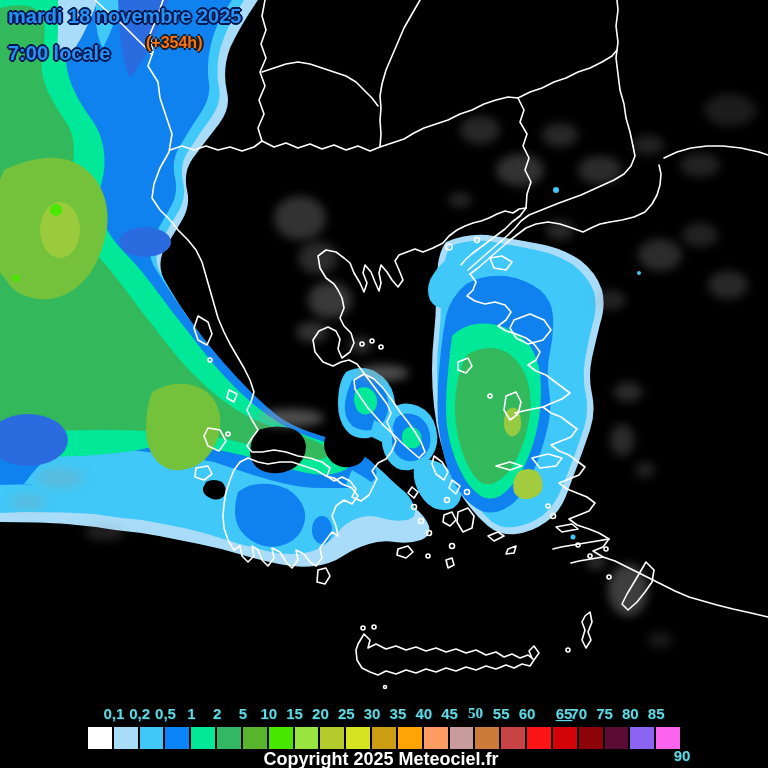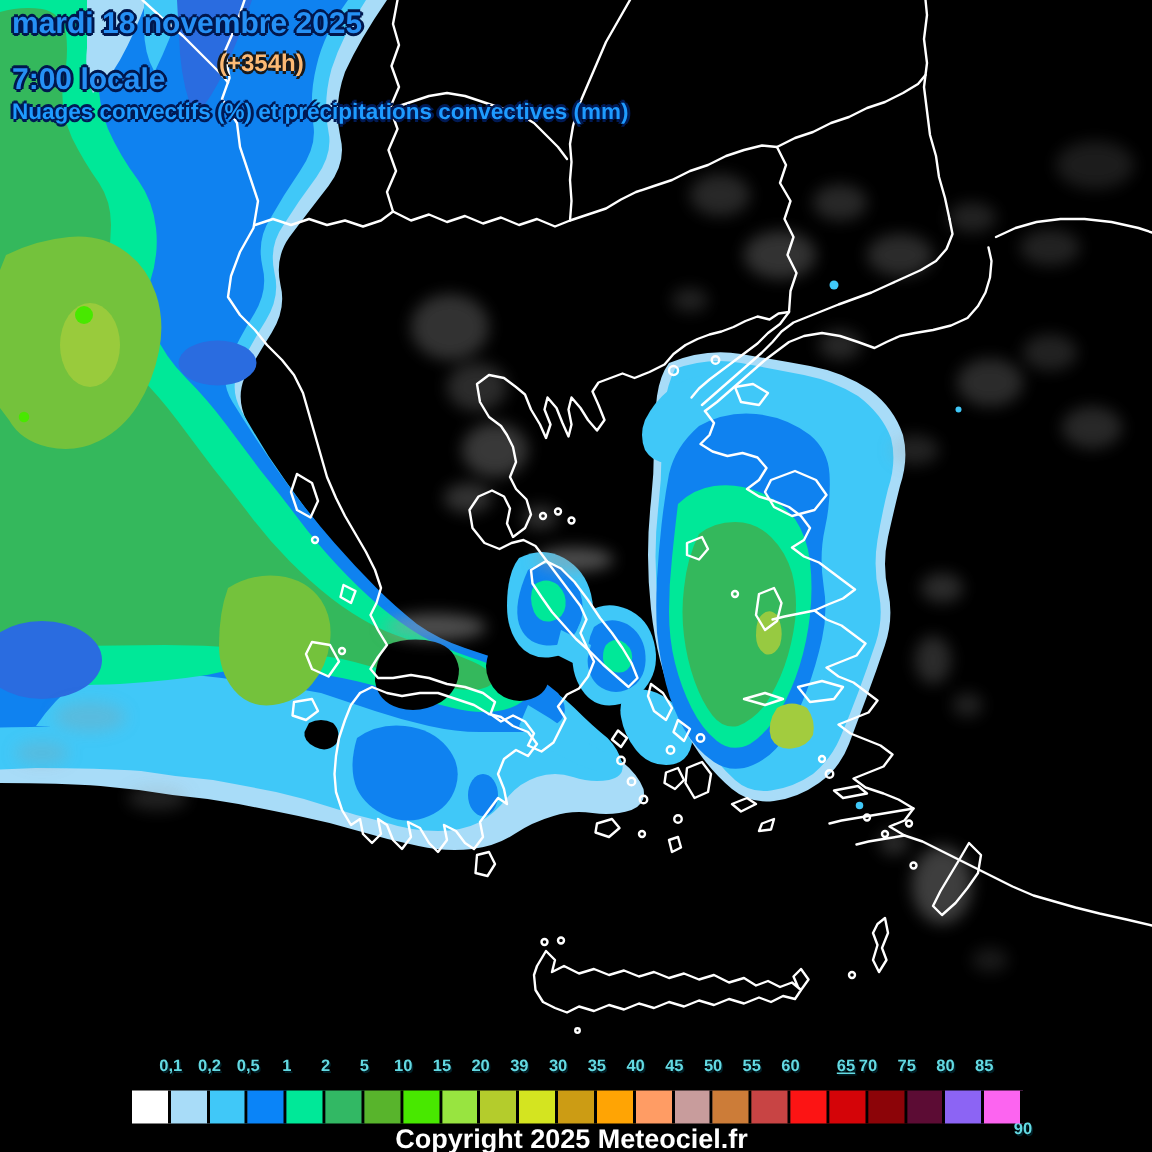--- a/index.html
+++ b/index.html
@@ -5,28 +5,28 @@
   html,body{margin:0;padding:0;background:#000;}
   #stage{position:relative;width:768px;height:768px;background:#000;overflow:hidden;
          font-family:"Liberation Sans", sans-serif;}
   #map-svg{position:absolute;left:0;top:0;}
   .ovl{position:absolute;white-space:nowrap;}
   .title-line{left:8px;font-weight:bold;font-size:20px;color:#2590f5;
     text-shadow:-2px 0 0 #00174d,2px 0 0 #00174d,0 -2px 0 #00174d,0 2px 0 #00174d,
                 -1px -1px 0 #00174d,1px 1px 0 #00174d,1px -1px 0 #00174d,-1px 1px 0 #00174d;}
   #title1{top:5px;}
   #title2{top:29px;margin-top:13px;}
-  #offset{left:146px;top:34px;font-weight:bold;font-size:16px;color:#fdba74;
+  #offset{left:146px;top:34px;font-weight:bold;font-size:16px;color:#f97316;
     text-shadow:-2px 0 0 #1a1a1a,2px 0 0 #1a1a1a,0 -2px 0 #1a1a1a,0 2px 0 #1a1a1a;}
   #runinfo{right:14px;top:8px;font-weight:bold;font-size:11px;color:#ffffff;}
   #subtitle{left:8px;top:66px;font-weight:bold;font-size:15px;color:#1e9bff;
     text-shadow:-2px 0 0 #001a55,2px 0 0 #001a55,0 -2px 0 #001a55,0 2px 0 #001a55,
                 -1px -1px 0 #001a55,1px 1px 0 #001a55;}
   #legend-labels{left:0;top:705px;width:768px;height:16px;position:absolute;}
-  .leg-label{position:absolute;transform:translateX(-50%);font-weight:bold;font-size:11px;
+  .leg-label{position:absolute;transform:translateX(-50%);font-weight:bold;font-size:15px;
     color:#63d9e2;text-shadow:1px 1px 0 #00222a;}
   #legend-swatches{position:absolute;left:88px;top:727px;width:594px;height:22px;display:flex;}
   .swatch{flex:1 1 0;height:22px;border-right:2px solid #000;box-sizing:border-box;}
   #copyright{left:381px;top:749px;transform:translateX(-50%);font-weight:bold;font-size:18px;color:#ffffff;}
 </style>
 </head>
 <body>
 
 <div id="stage">
 
@@ -229,38 +229,37 @@
     <path d="M556,527 L572,524 L578,529 L562,532 Z"></path>
     <circle cx="578" cy="545" r="2"></circle>
         <circle cx="590" cy="556" r="2"></circle>
         <circle cx="606" cy="549" r="2"></circle>
   </g>
 </svg>
 
   <div class="ovl title-line" id="title1">mardi 18 novembre 2025</div>
   <div class="ovl title-line" id="title2">7:00 locale</div>
   <div class="ovl" id="offset">(+354h)</div>
-  <div class="ovl" id="subtitle">Nuages convectifs (%) et précipitations convectives (mm)</div>
 
   <div id="legend-labels">
       <span class="leg-label" style="left: 113.826px;">0,1</span>
       <span class="leg-label" style="left: 139.652px;">0,2</span>
       <span class="leg-label" style="left: 165.478px;">0,5</span>
       <span class="leg-label" style="left: 191.304px;">1</span>
       <span class="leg-label" style="left: 217.13px;">2</span>
       <span class="leg-label" style="left: 242.957px;">5</span>
       <span class="leg-label" style="left: 268.783px;">10</span>
       <span class="leg-label" style="left: 294.609px;">15</span>
       <span class="leg-label" style="left: 320.435px;">20</span>
-      <span class="leg-label" style="left: 346.261px;">39</span>
+      <span class="leg-label" style="left: 346.261px;">25</span>
       <span class="leg-label" style="left: 372.087px;">30</span>
       <span class="leg-label" style="left: 397.913px;">35</span>
       <span class="leg-label" style="left: 423.739px;">40</span>
       <span class="leg-label" style="left: 449.565px;">45</span>
-      <span class="leg-label" style="left: 475.391px;">50</span>
+      <span class="leg-label" style="left: 475.391px; font-family: Liberation Serif, serif;">50</span>
       <span class="leg-label" style="left: 501.217px;">55</span>
       <span class="leg-label" style="left: 527.043px;">60</span>
       <span class="leg-label" style="left: 564px; text-decoration: underline;">65</span>
       <span class="leg-label" style="left: 578.696px; text-align: right;">70</span>
       <span class="leg-label" style="left: 604.522px;">75</span>
       <span class="leg-label" style="left: 630.348px;">80</span>
       <span class="leg-label" style="left: 656.174px;">85</span>
       <span class="leg-label" style="left: 682px; margin-top: 42px;">90</span>
     </div>
   <div id="legend-swatches">

